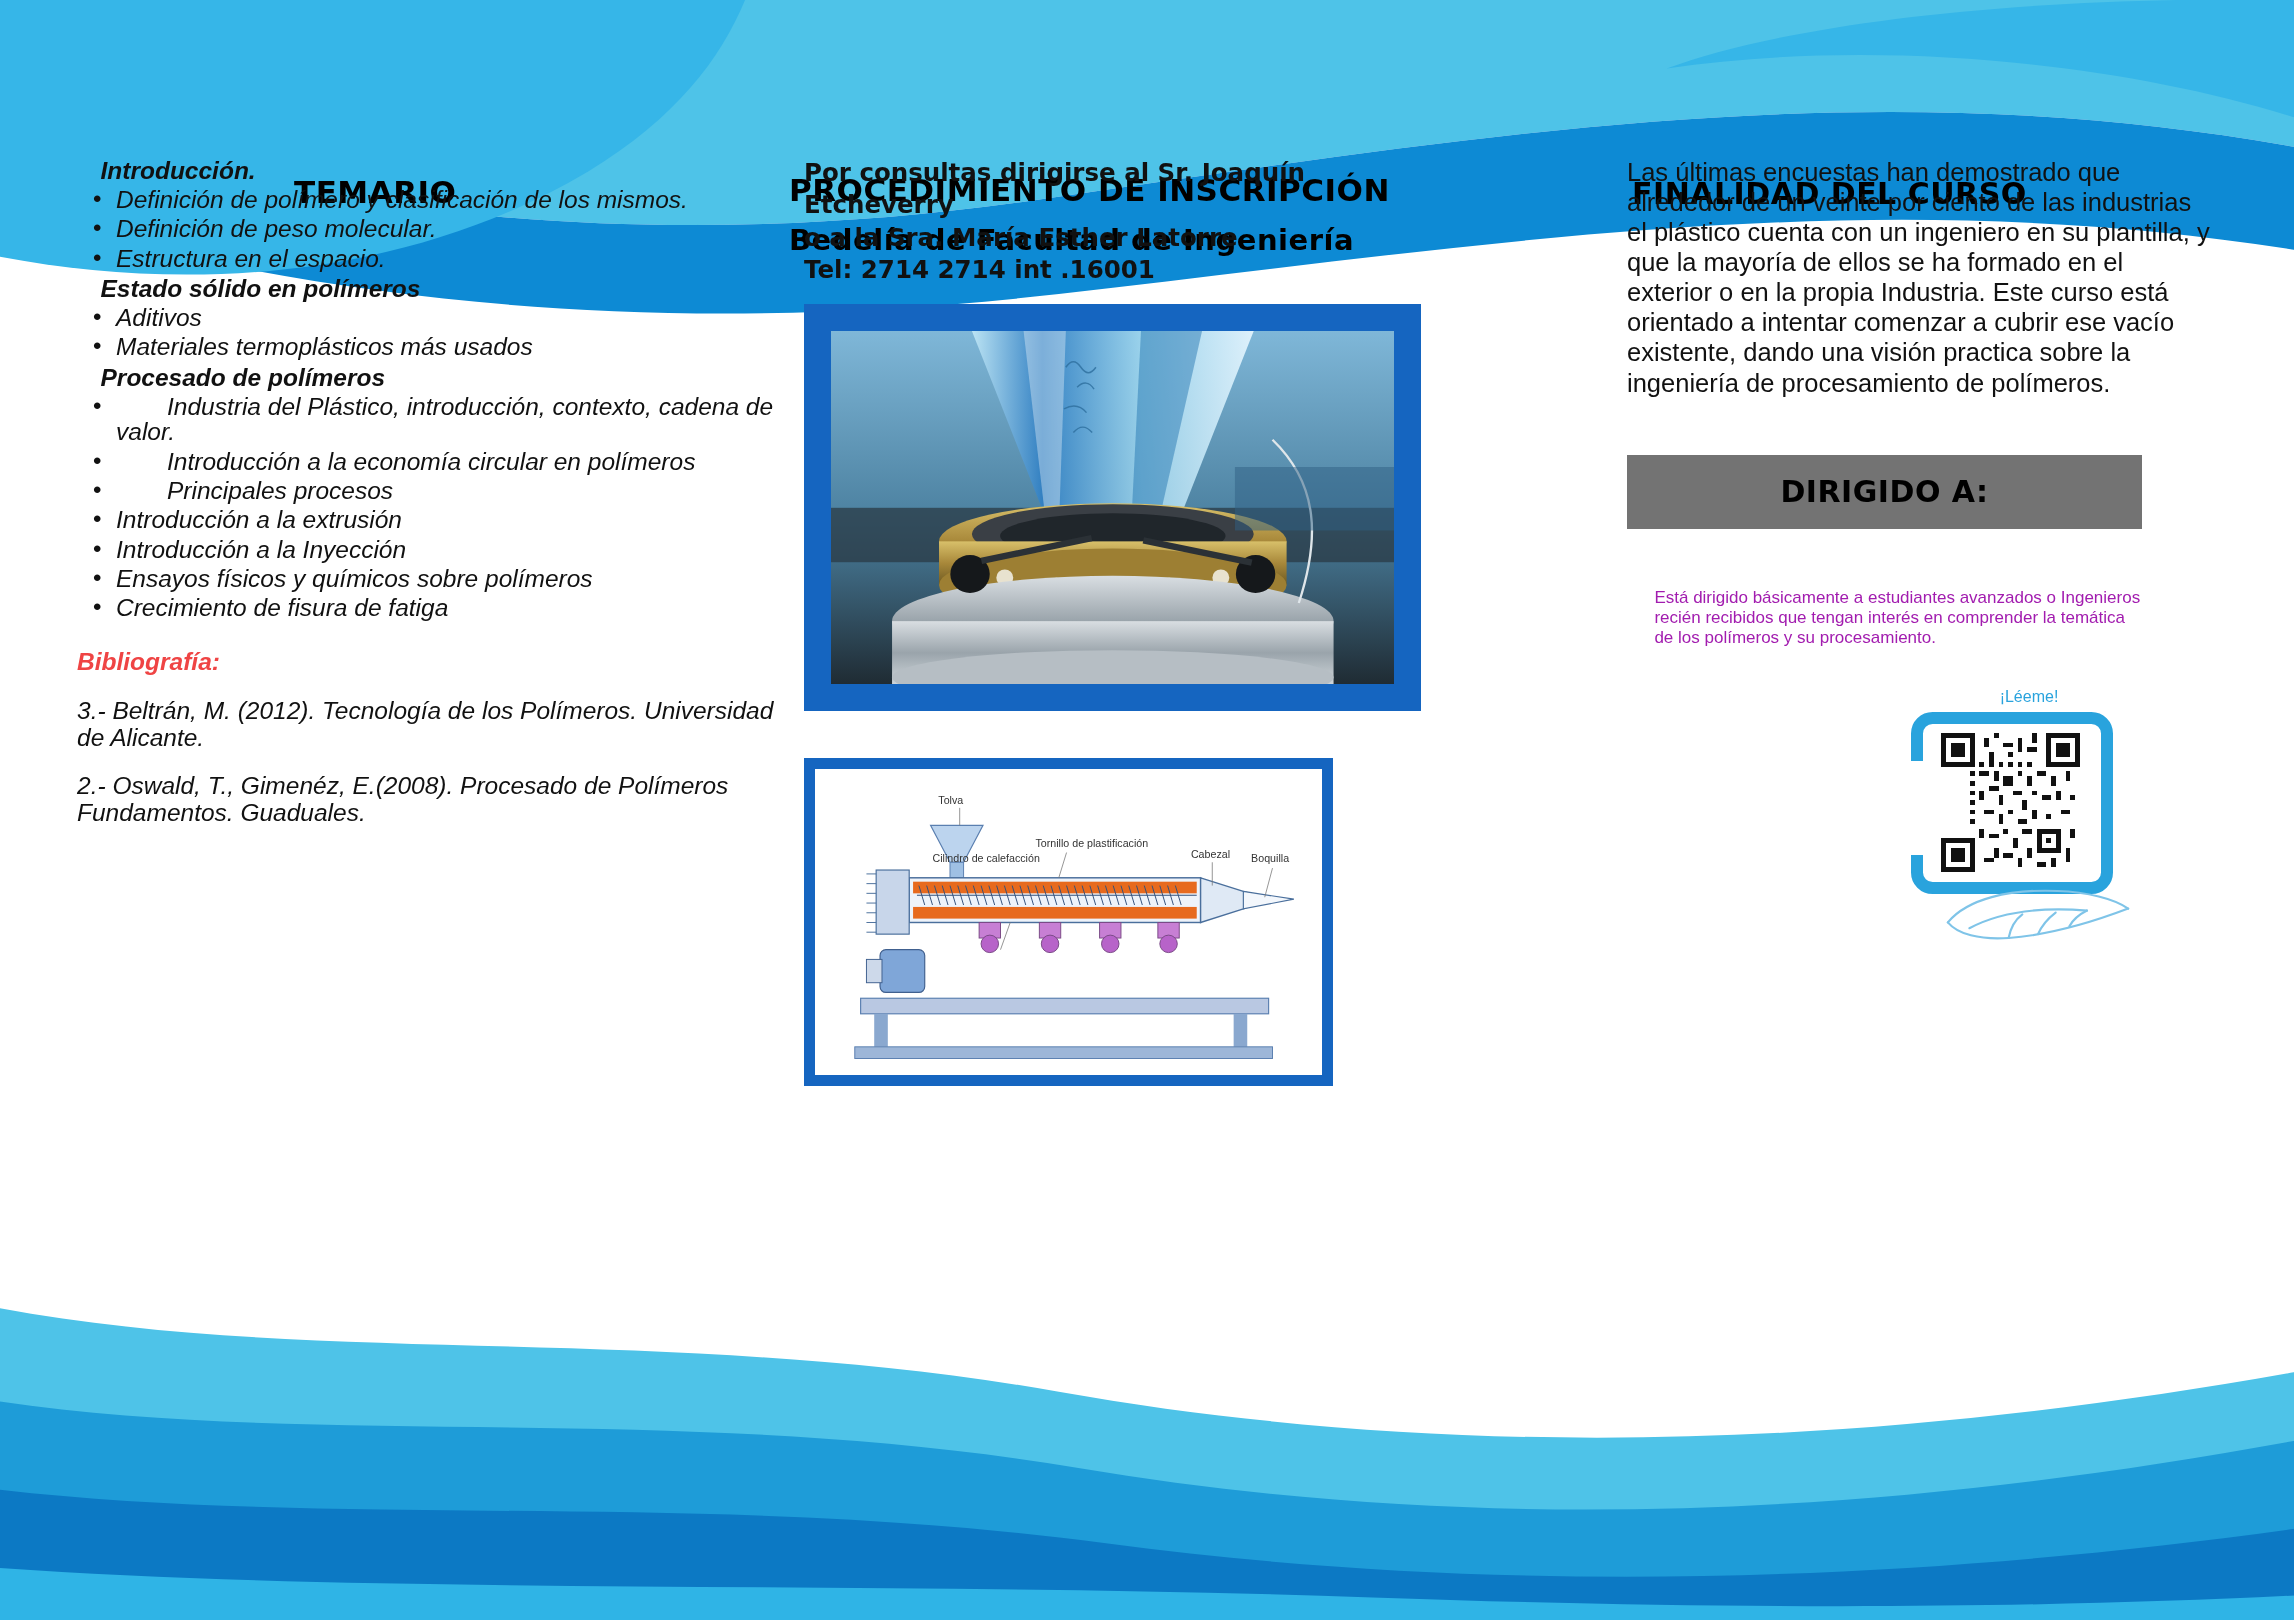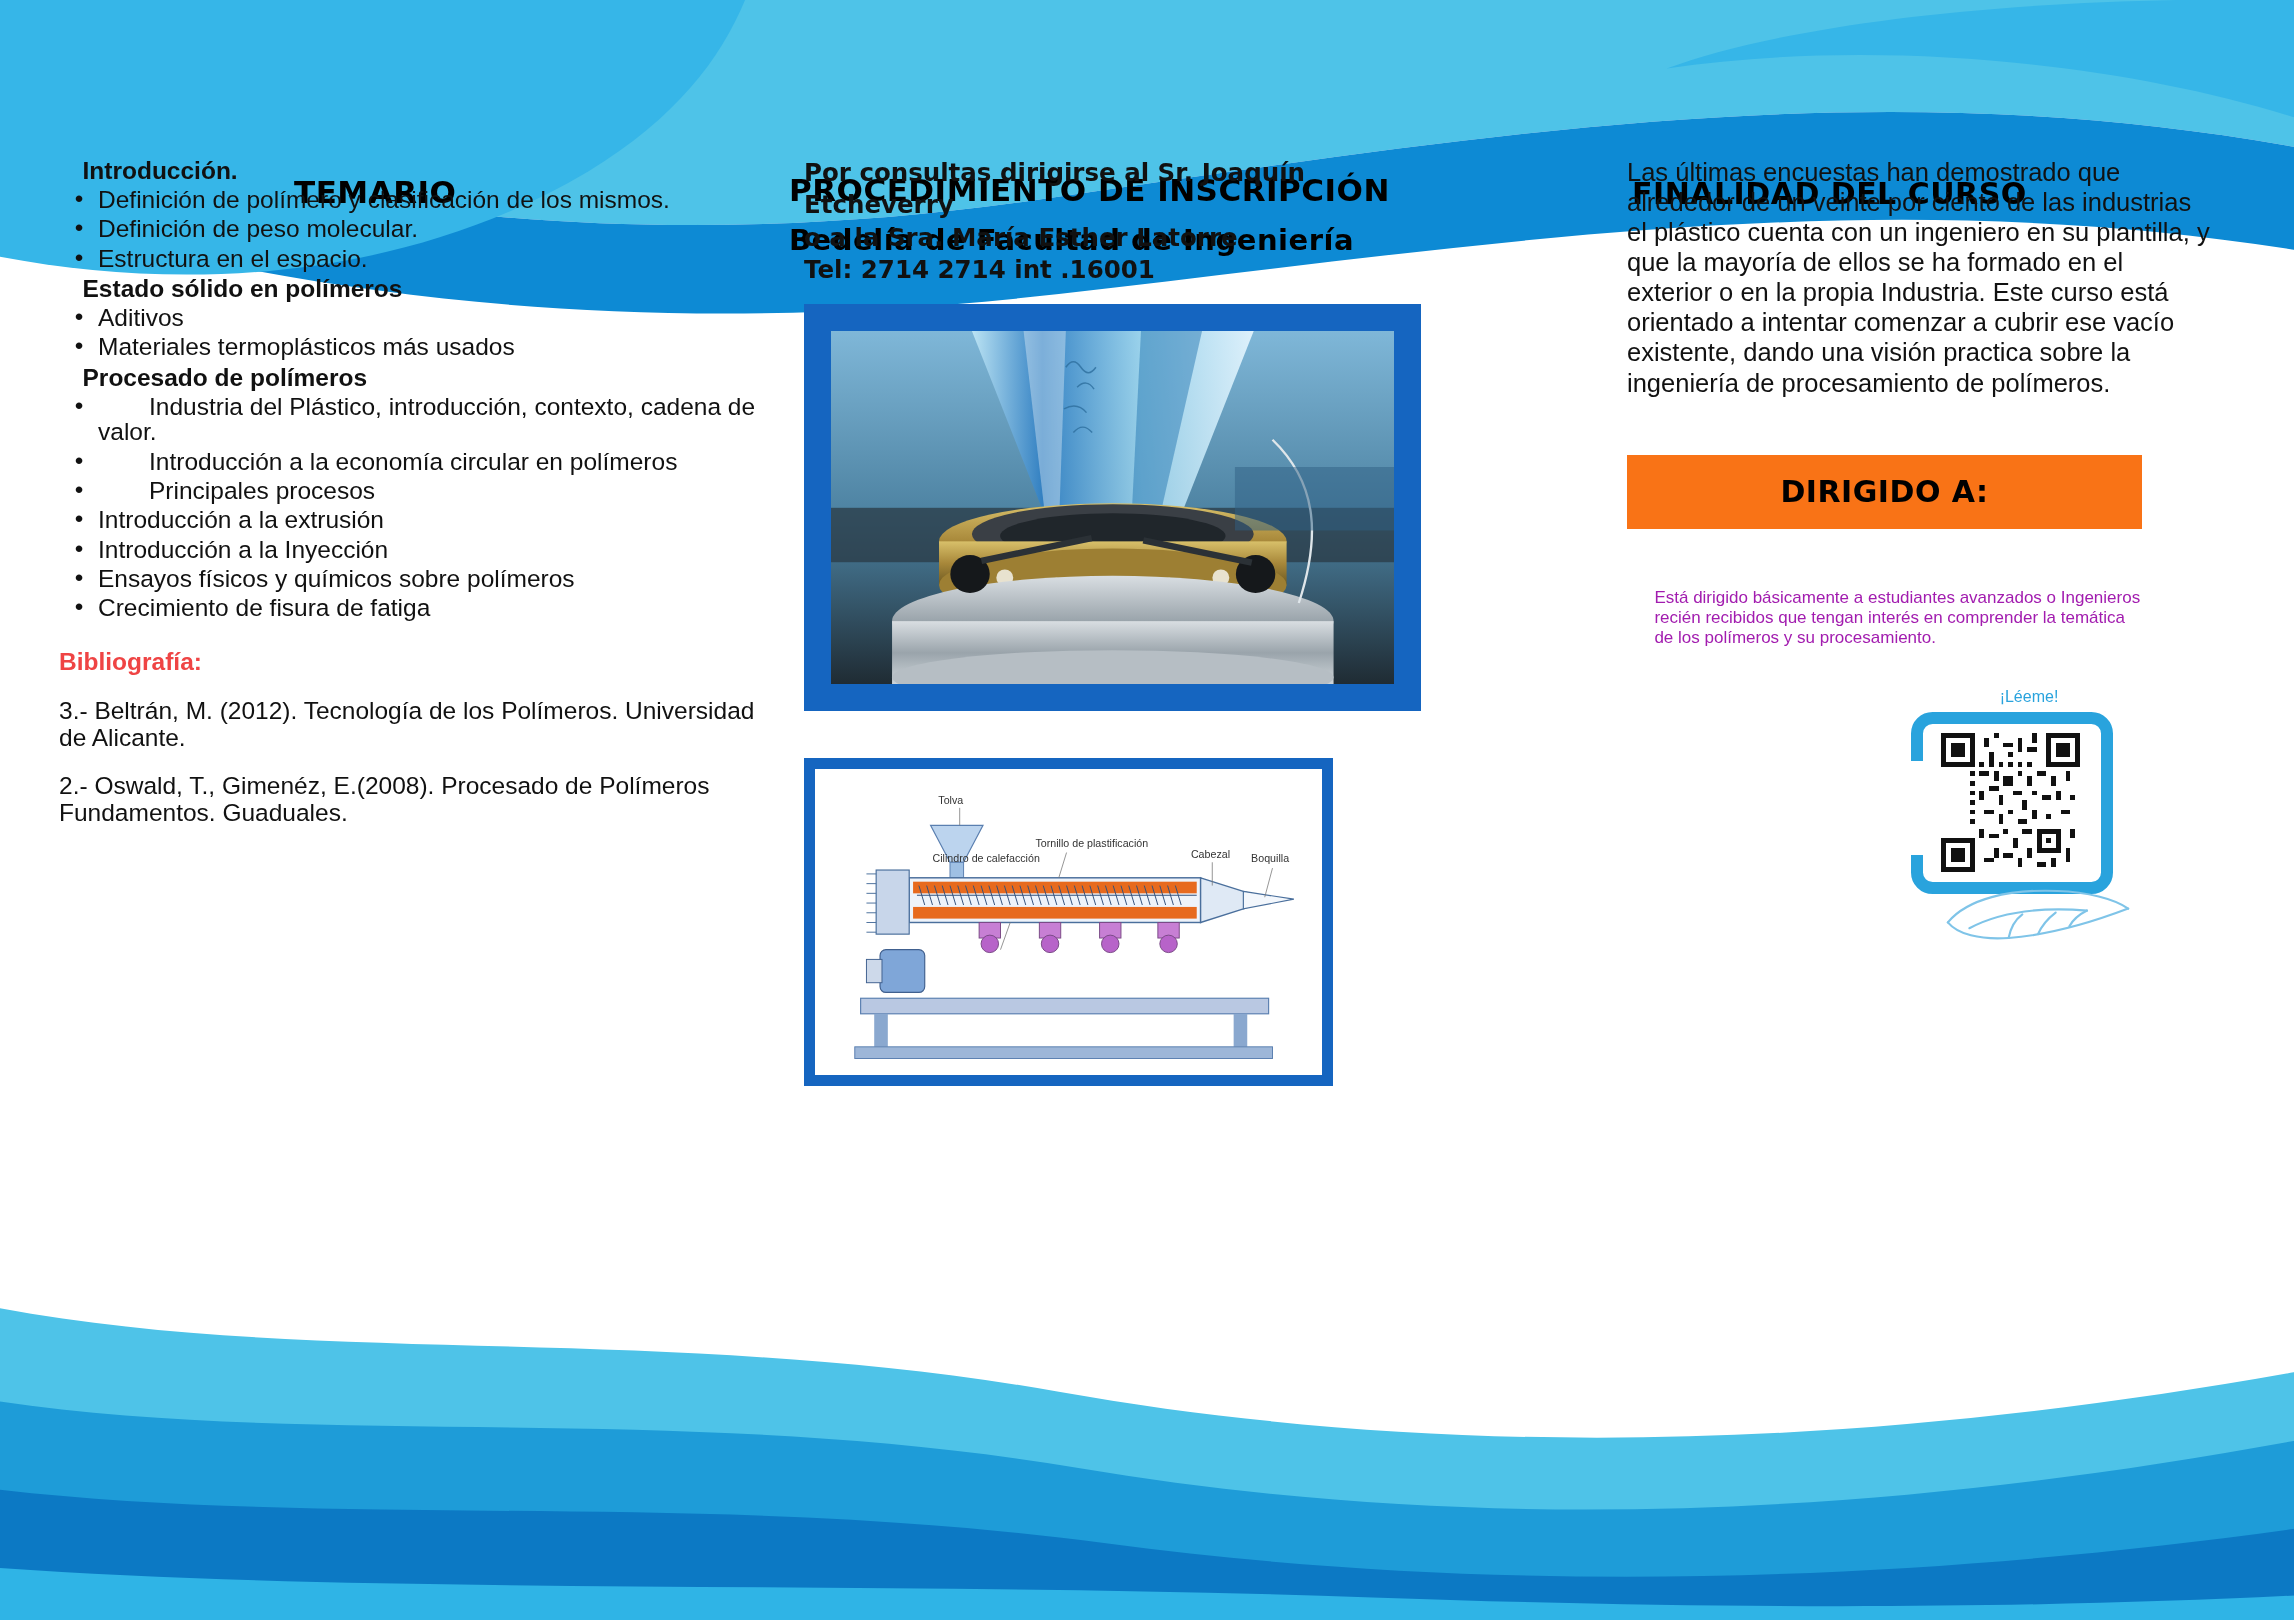--- a/index.html
+++ b/index.html
@@ -5,21 +5,21 @@
   html,body{margin:0;padding:0;}
   body{
     width:2295px;height:1620px;position:relative;overflow:hidden;
     background:#ffffff;
     font-family:"Liberation Sans", sans-serif;
   }
   .bg-svg{position:absolute;left:0;top:0;width:2295px;height:1620px;}
 
   
   .col{position:absolute;}
-  #col1{left:59px;top:157px;width:716px;}
+  #col1{left:77px;top:157px;width:716px;font-style:italic;}
   #col2{left:804px;top:157px;width:627px;}
   #col3{left:1627px;top:157px;width:588px;}
 
   .col-title{
     font-weight:bold;color:#000;
     font-family:"DejaVu Sans","Liberation Sans",sans-serif;
     letter-spacing:0.5px;
   }
   #t1{position:absolute;left:294px;top:174px;font-size:31px;}
   #t2{position:absolute;left:789px;top:172px;font-size:31px;}
@@ -57,21 +57,21 @@
   }
   .photo-inner{position:absolute;left:13.7px;top:13.7px;right:13.7px;bottom:13.7px;overflow:hidden;}
   .diagram-frame{
     margin-top:47px;width:529px;height:328px;border:11.8px solid #1565c0;
     background:#86efac;position:relative;overflow:hidden;box-sizing:border-box;
   }
 
   
   .para{font-size:25.5px;line-height:1.18;color:#111;margin:0;}
   .dirigido-box{
-    margin-top:57px;width:515px;height:74px;background:#f97316;
+    margin-top:57px;width:515px;height:74px;background:#737373;
     display:flex;align-items:center;justify-content:center;
   }
   .dirigido-box span{
     font-weight:bold;font-size:30px;color:#000;letter-spacing:0.5px;
     font-family:"DejaVu Sans","Liberation Sans",sans-serif;
   }
   .para2{font-size:17px;line-height:1.2;color:#a21caf;margin:59px 0 0 27.4px;width:490px;}
   .leeme{
     color:#29a3dd;font-size:16px;text-align:center;width:196px;margin:39px 0 0 304px;
   }

